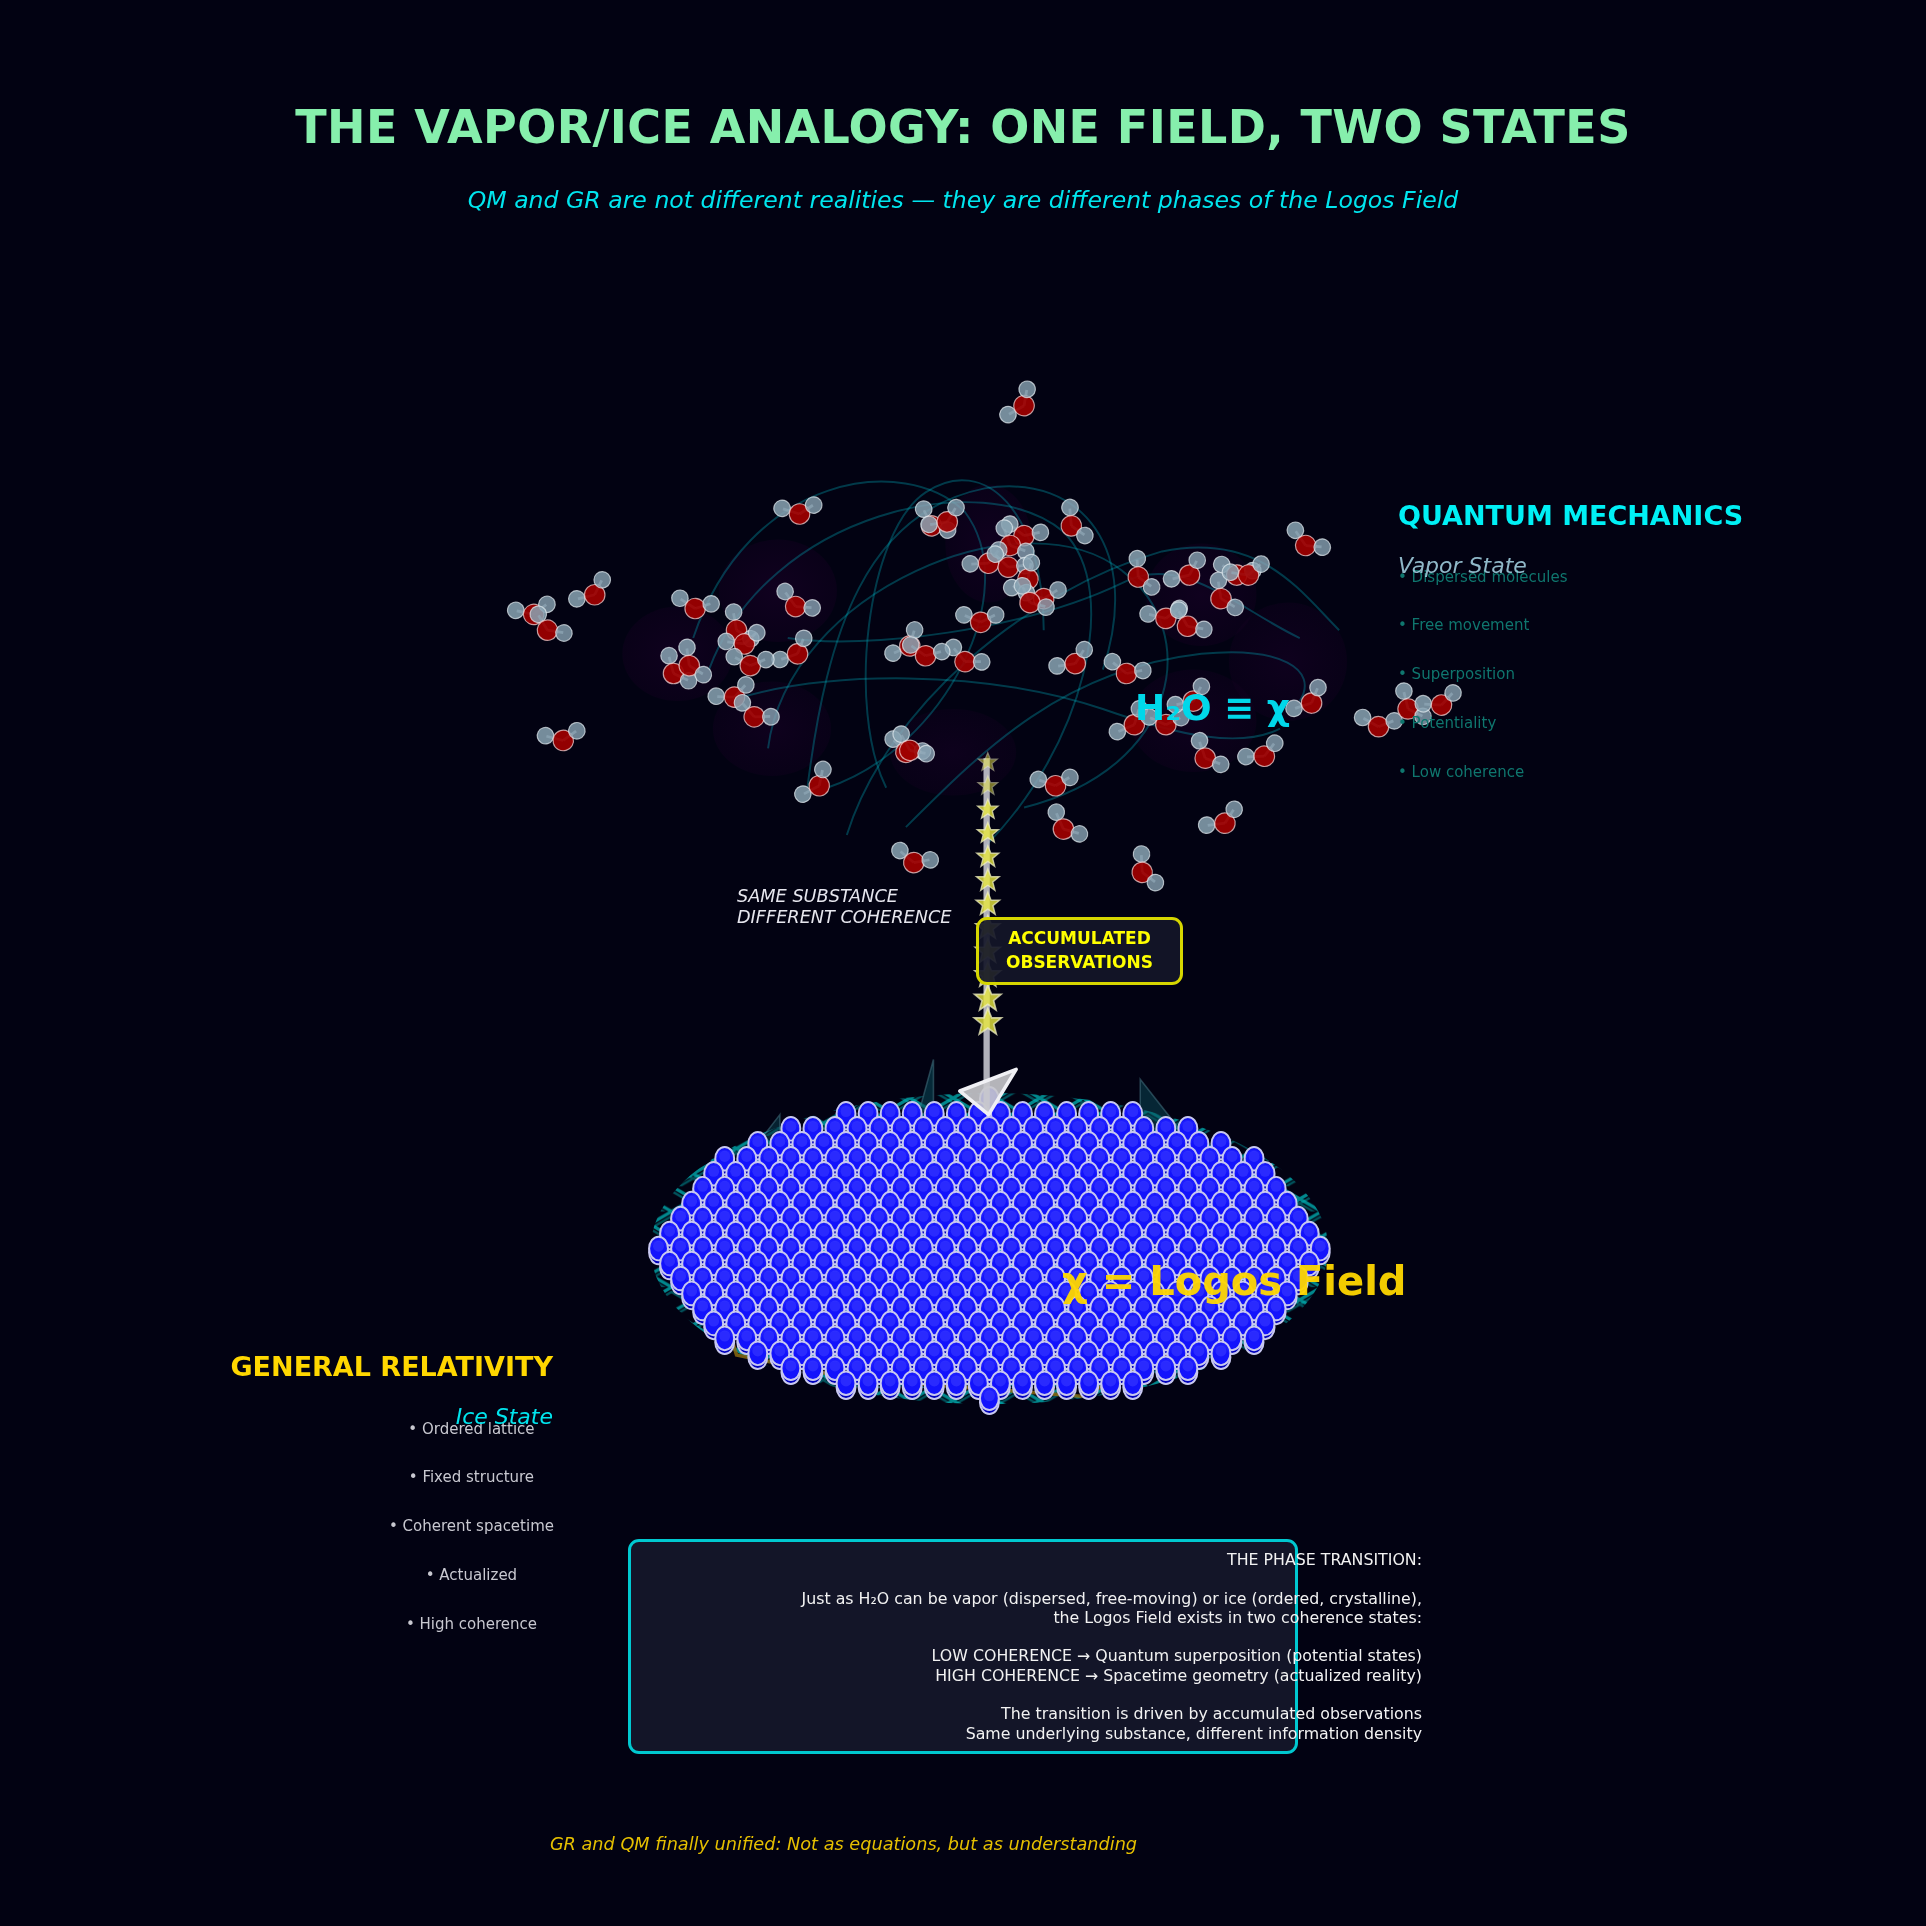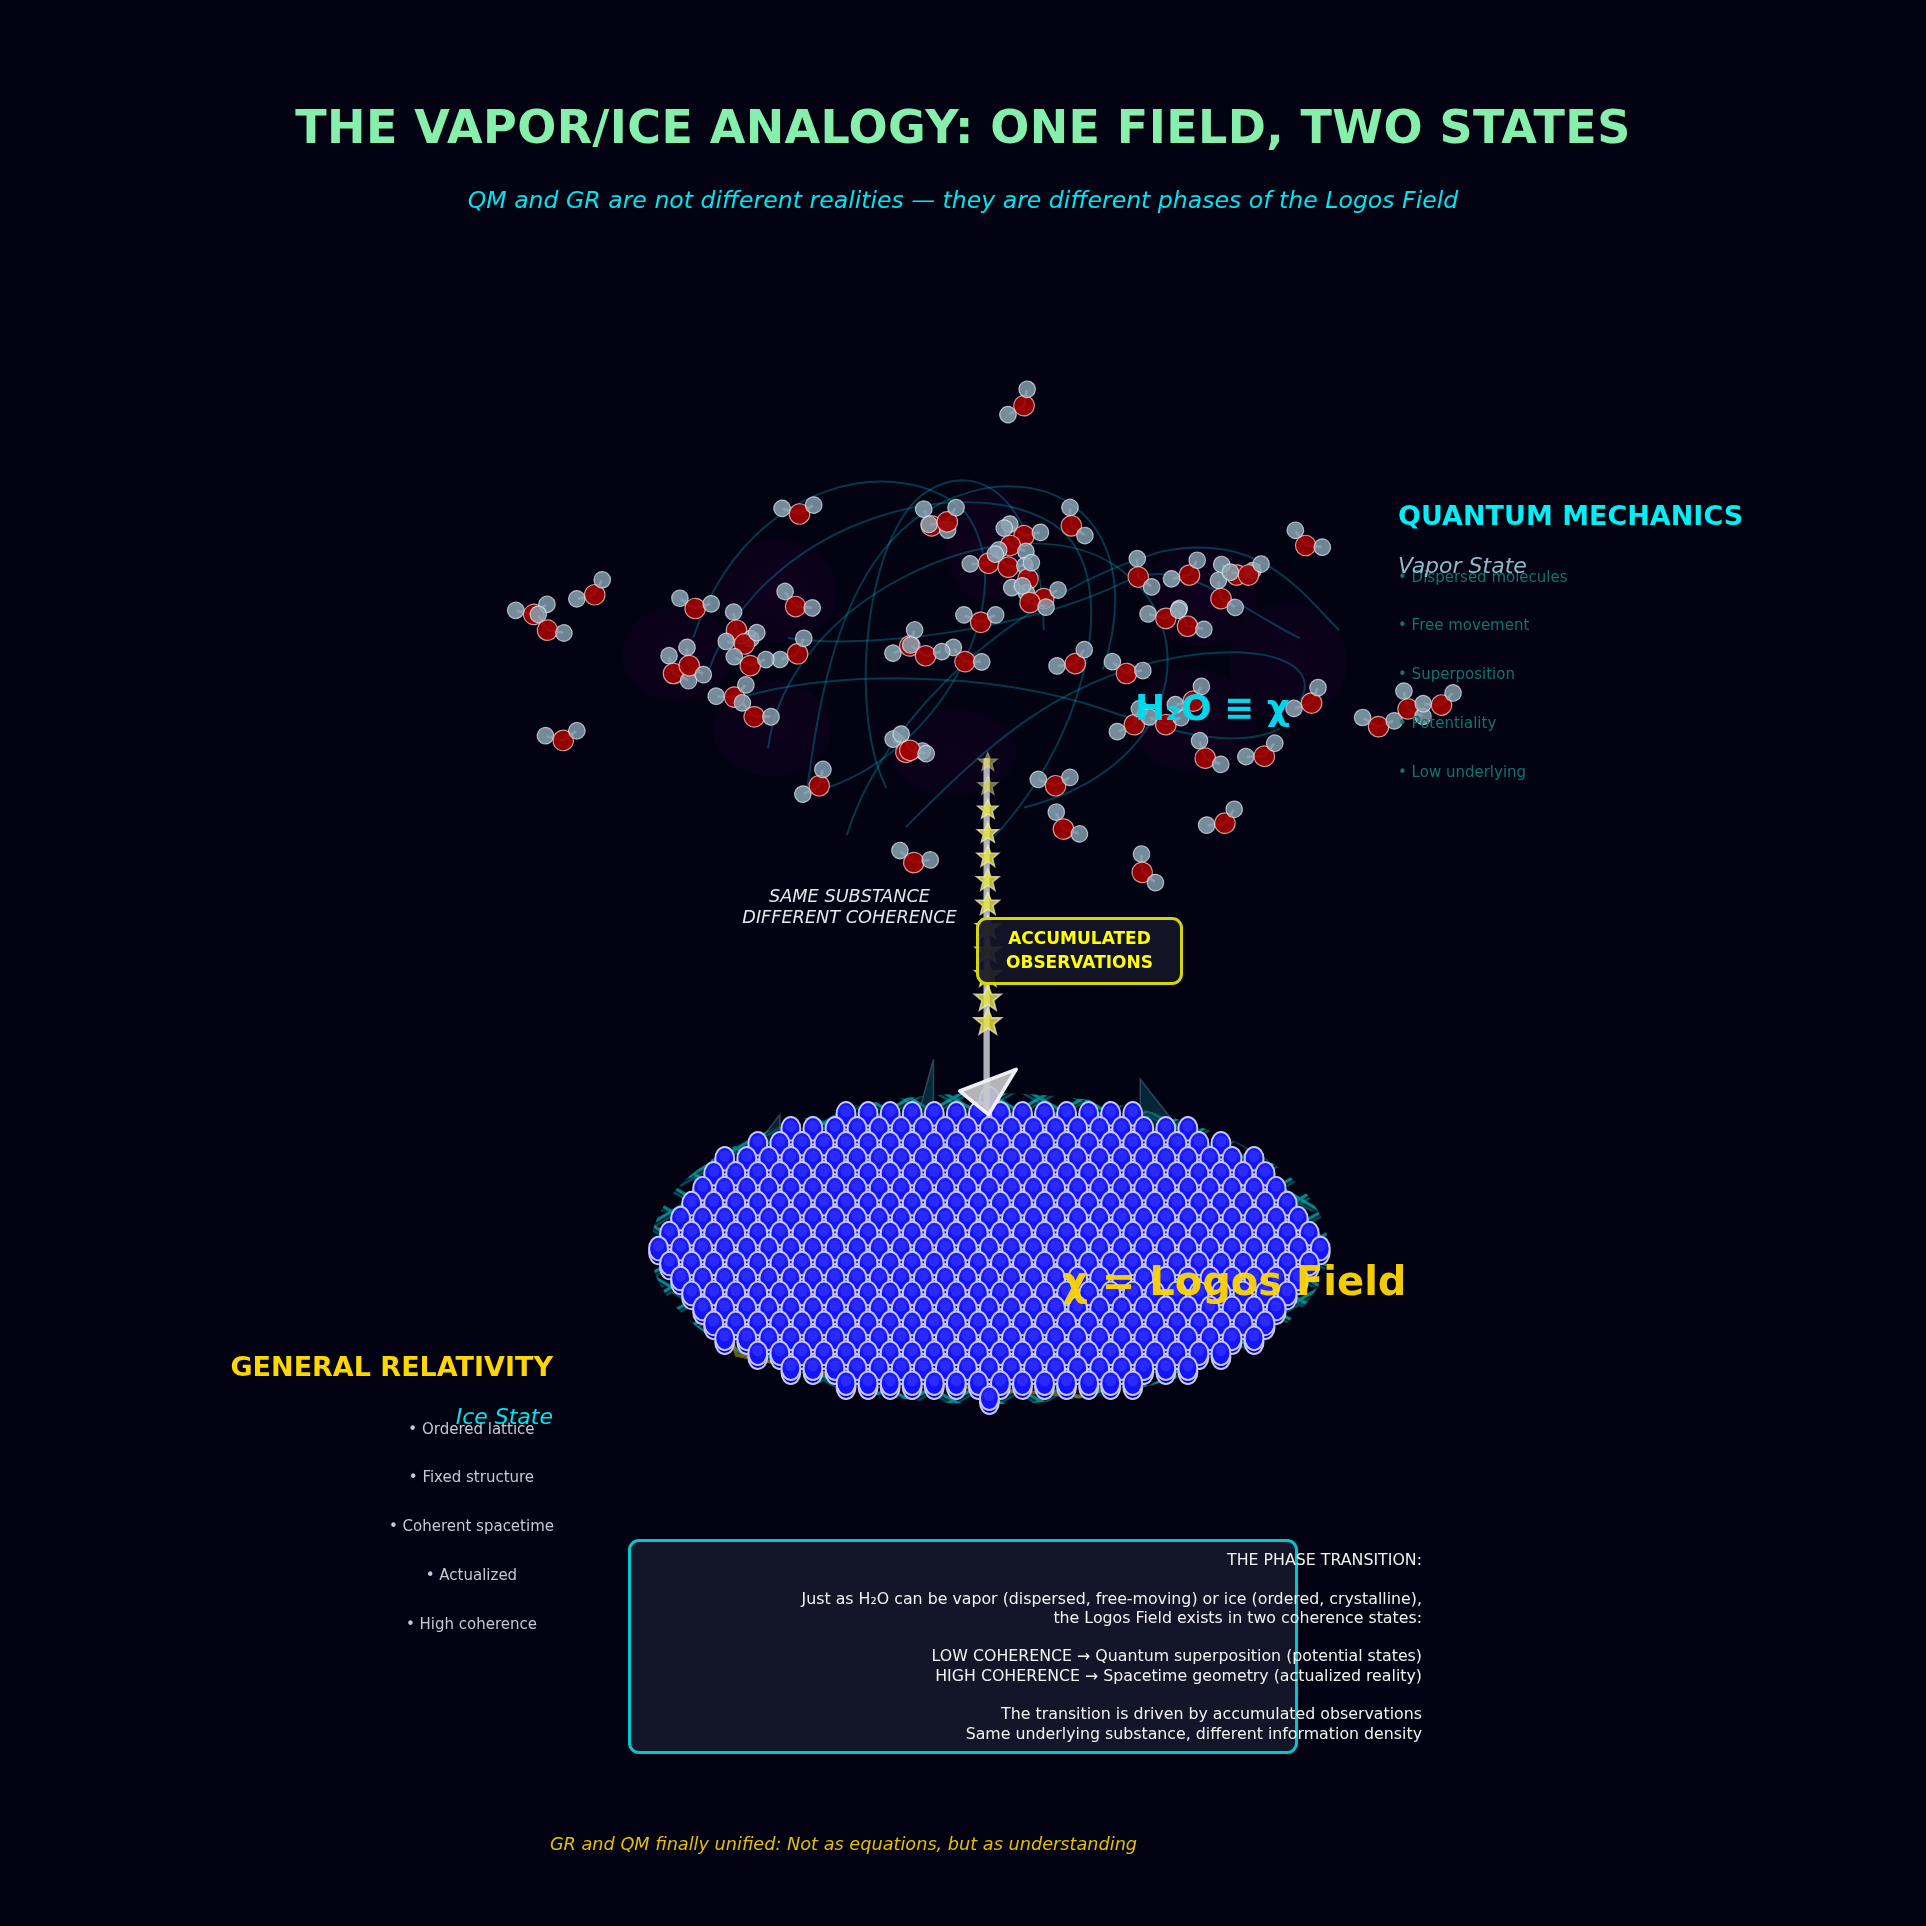--- a/index.html
+++ b/index.html
@@ -9,21 +9,21 @@
   .title { left: 0; width: 1926px; top: 100px; text-align: center; color: #86efac; font-weight: bold; font-size: 46px; letter-spacing: 0.4px; }
   .subtitle { left: 0; width: 1926px; top: 179px; text-align: center; color: #00e5ee; font-style: italic; font-size: 23.6px; margin-top: 7px; }
   .qm-title { left: 1398px; top: 500px; color: #00f0f5; font-weight: bold; font-size: 27px; }
   .qm-state { left: 1398px; top: 553px; color: #a8d8e8; font-style: italic; font-size: 22px; opacity: 0.85; }
   .qm-list { left: 1398px; top: 536px; color: #0f766e; font-size: 15px; line-height: 16.3px; }
   .gr-title { right: 1373px; top: 1351px; color: #ffd700; font-weight: bold; font-size: 27px; text-align: right; }
   .gr-state { right: 1373px; top: 1404px; color: #00e5ee; font-style: italic; font-size: 22px; text-align: right; }
   .gr-list { right: 1372px; top: 1388px; color: #c8c8d0; font-size: 15px; line-height: 16.3px; text-align: center; }
   .eq-h2o { left: 1135px; top: 687px; color: #00d8ea; font-weight: bold; font-size: 36px; }
   .eq-chi { left: 1062px; top: 1258px; color: #ffd700; font-weight: bold; font-size: 40px; opacity: 0.95; }
-  .same { left: 737px; top: 886px; width: 225px; text-align: center; color: #e6e6ee; font-style: italic; font-size: 17.7px; line-height: 20.5px; }
+  .same { left: 737px; top: 886px; width: 225px; text-align: left; color: #e6e6ee; font-style: italic; font-size: 17.7px; line-height: 20.5px; }
   .acc-box { left: 976px; top: 917px; width: 207px; height: 68px; border: 3.2px solid #d6d600; border-radius: 11px; background: rgba(20,22,40,0.92); box-sizing: border-box; }
   .acc-text { left: 976px; top: 926px; width: 207px; text-align: center; color: #ffff00; font-weight: bold; font-size: 17px; line-height: 24.4px; }
   .phase-box { left: 628px; top: 1539px; width: 670px; height: 215px; border: 3.2px solid #00c8d0; border-radius: 11px; background: #131528; box-sizing: border-box; }
   .phase-text { left: 628px; top: 1550px; width: 770px; text-align: right; color: #f2f2f2; font-size: 15.8px; line-height: 19.3px; margin-left: 24px; }
   .footer { left: 0; width: 1687px; top: 1834px; text-align: center; color: #e6c000; font-style: italic; font-size: 17.7px; }
 </style>
 </head>
 <body>
 
 <svg id="stage" viewBox="0 0 4890 4890" width="1926" height="1926" xmlns="http://www.w3.org/2000/svg">
@@ -655,21 +655,21 @@
 
 <div class="abs title">THE VAPOR/ICE ANALOGY: ONE FIELD, TWO STATES</div>
 <div class="abs subtitle">QM and GR are not different realities — they are different phases of the Logos Field</div>
 
 <div class="abs qm-title">QUANTUM MECHANICS</div>
 <div class="abs qm-list">
   <div>• Dispersed molecules</div>
   <div>• Free movement</div>
   <div>• Superposition</div>
   <div>• Potentiality</div>
-  <div>• Low underlying</div>
+  <div>• Low coherence</div>
 </div>
 <div class="abs qm-state">Vapor State</div>
 
 <div class="abs gr-title">GENERAL RELATIVITY</div>
 <div class="abs gr-list">
   <div>• Ordered lattice</div>
   <div>• Fixed structure</div>
   <div>• Coherent spacetime</div>
   <div>• Actualized</div>
   <div>• High coherence</div>

